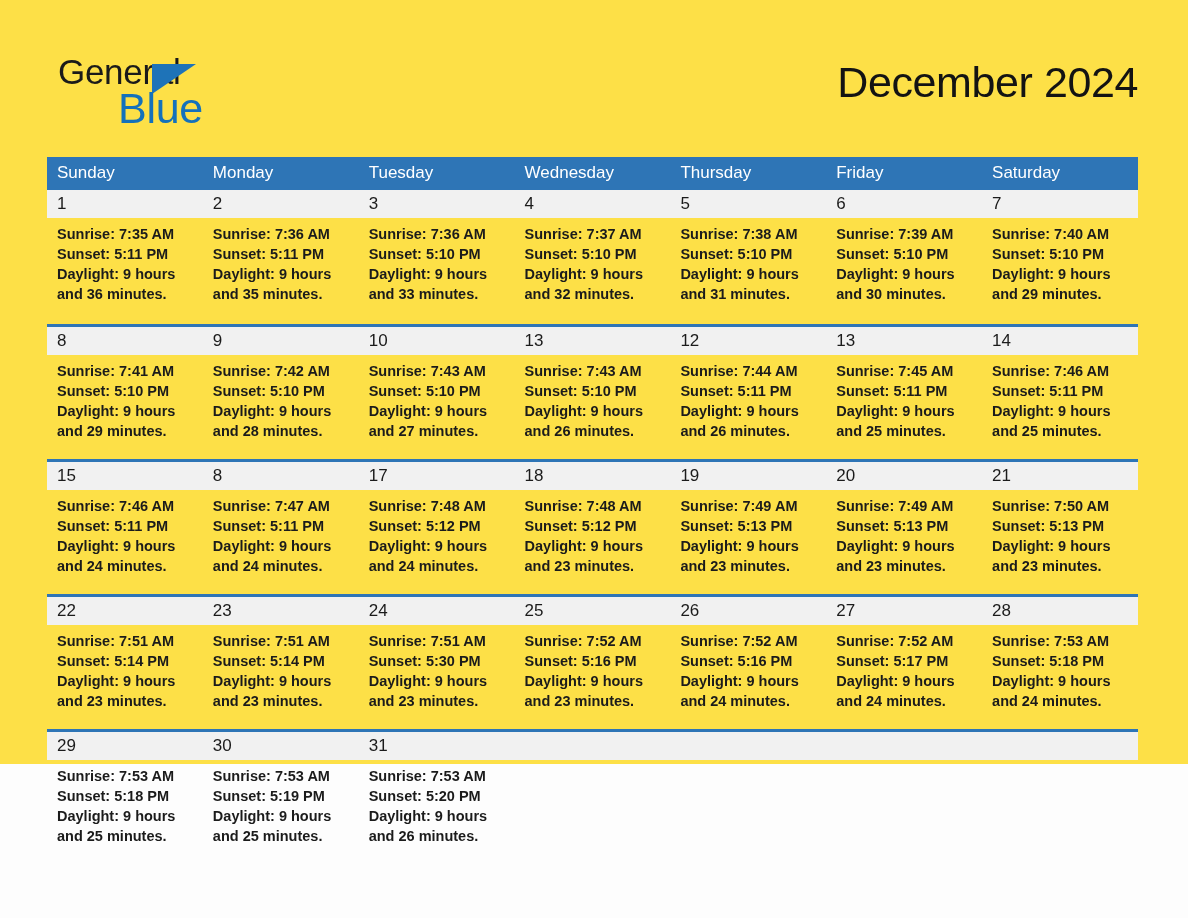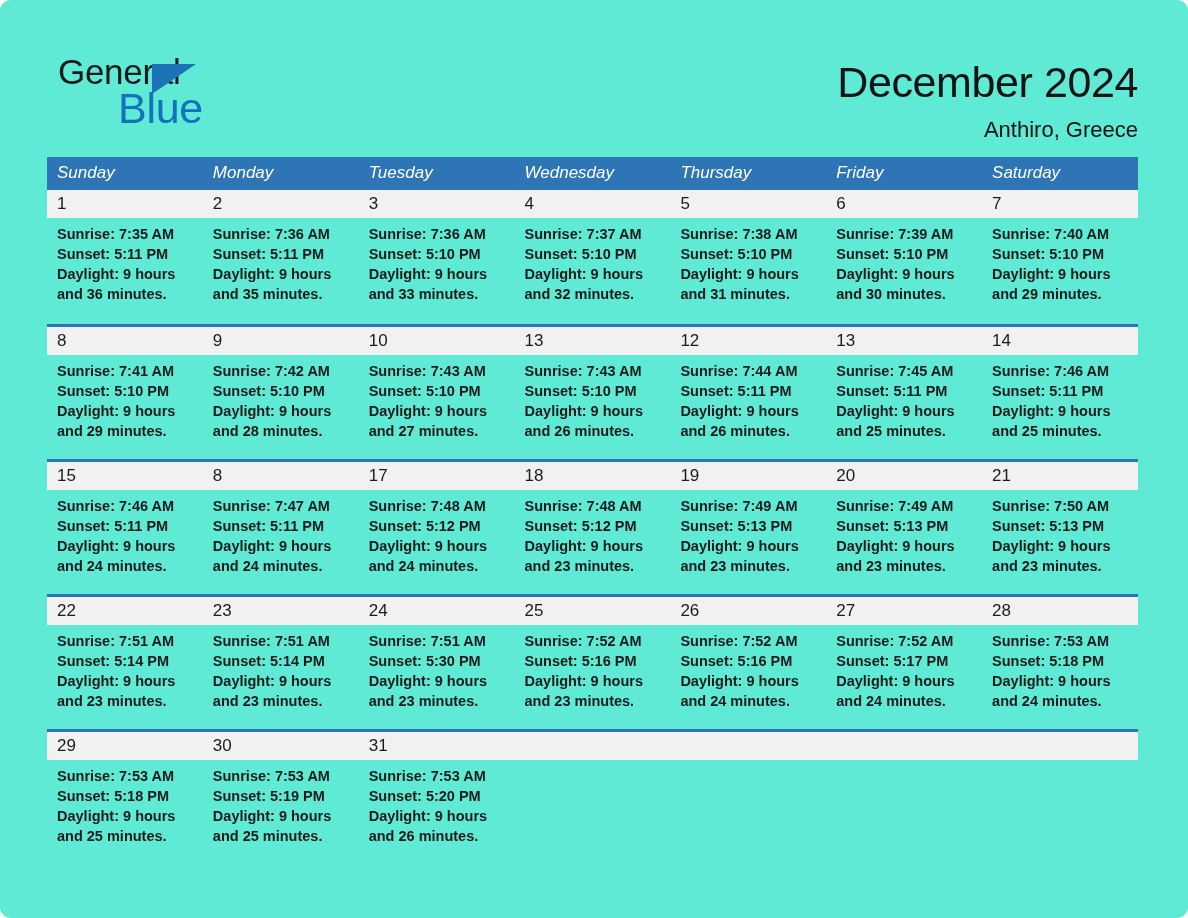--- a/index.html
+++ b/index.html
@@ -10,23 +10,22 @@
     width: 1188px;
     height: 918px;
     background: #fdfdfd;
     font-family: "Liberation Sans", sans-serif;
     overflow: hidden;
   }
 
   .page {
     position: relative;
     width: 1188px;
-    height: 918px;
-    background: #5eead4;
-    border-radius: 11px;
+    height: 764px;
+    background: #fde047;
   }
 
   
   .top {
     position: absolute;
     left: 0; top: 0;
     width: 1188px;
     height: 152px;
   }
 
@@ -105,21 +104,20 @@
 
   .cal thead th {
     background: #2e75b6;
     color: #ffffff;
     font-size: 17px;
     font-weight: normal;
     text-align: left;
     padding: 6px 0 7px 10px;
     height: 32px;
     line-height: 20px;
-    font-style: italic;
   }
 
   .wk-row > td {
     border-top: 3px solid #2e75b6;
     height: 135px;
   }
   .wk-row.first > td {
     border-top: none;
   }
 
@@ -152,21 +150,20 @@
   <div class="top">
 
     <div class="brand">
       <span class="brand-general">General</span>
       <span class="brand-tri"></span>
       <span class="brand-blue">Blue</span>
     </div>
 
     <div class="title-block">
       <div class="cal-title">December 2024</div>
-      <div class="cal-location">Anthiro, Greece</div>
     </div>
 
   </div>
 
   <table class="cal">
     <thead>
       <tr>
         <th>Sunday</th>
         <th>Monday</th>
         <th>Tuesday</th>

